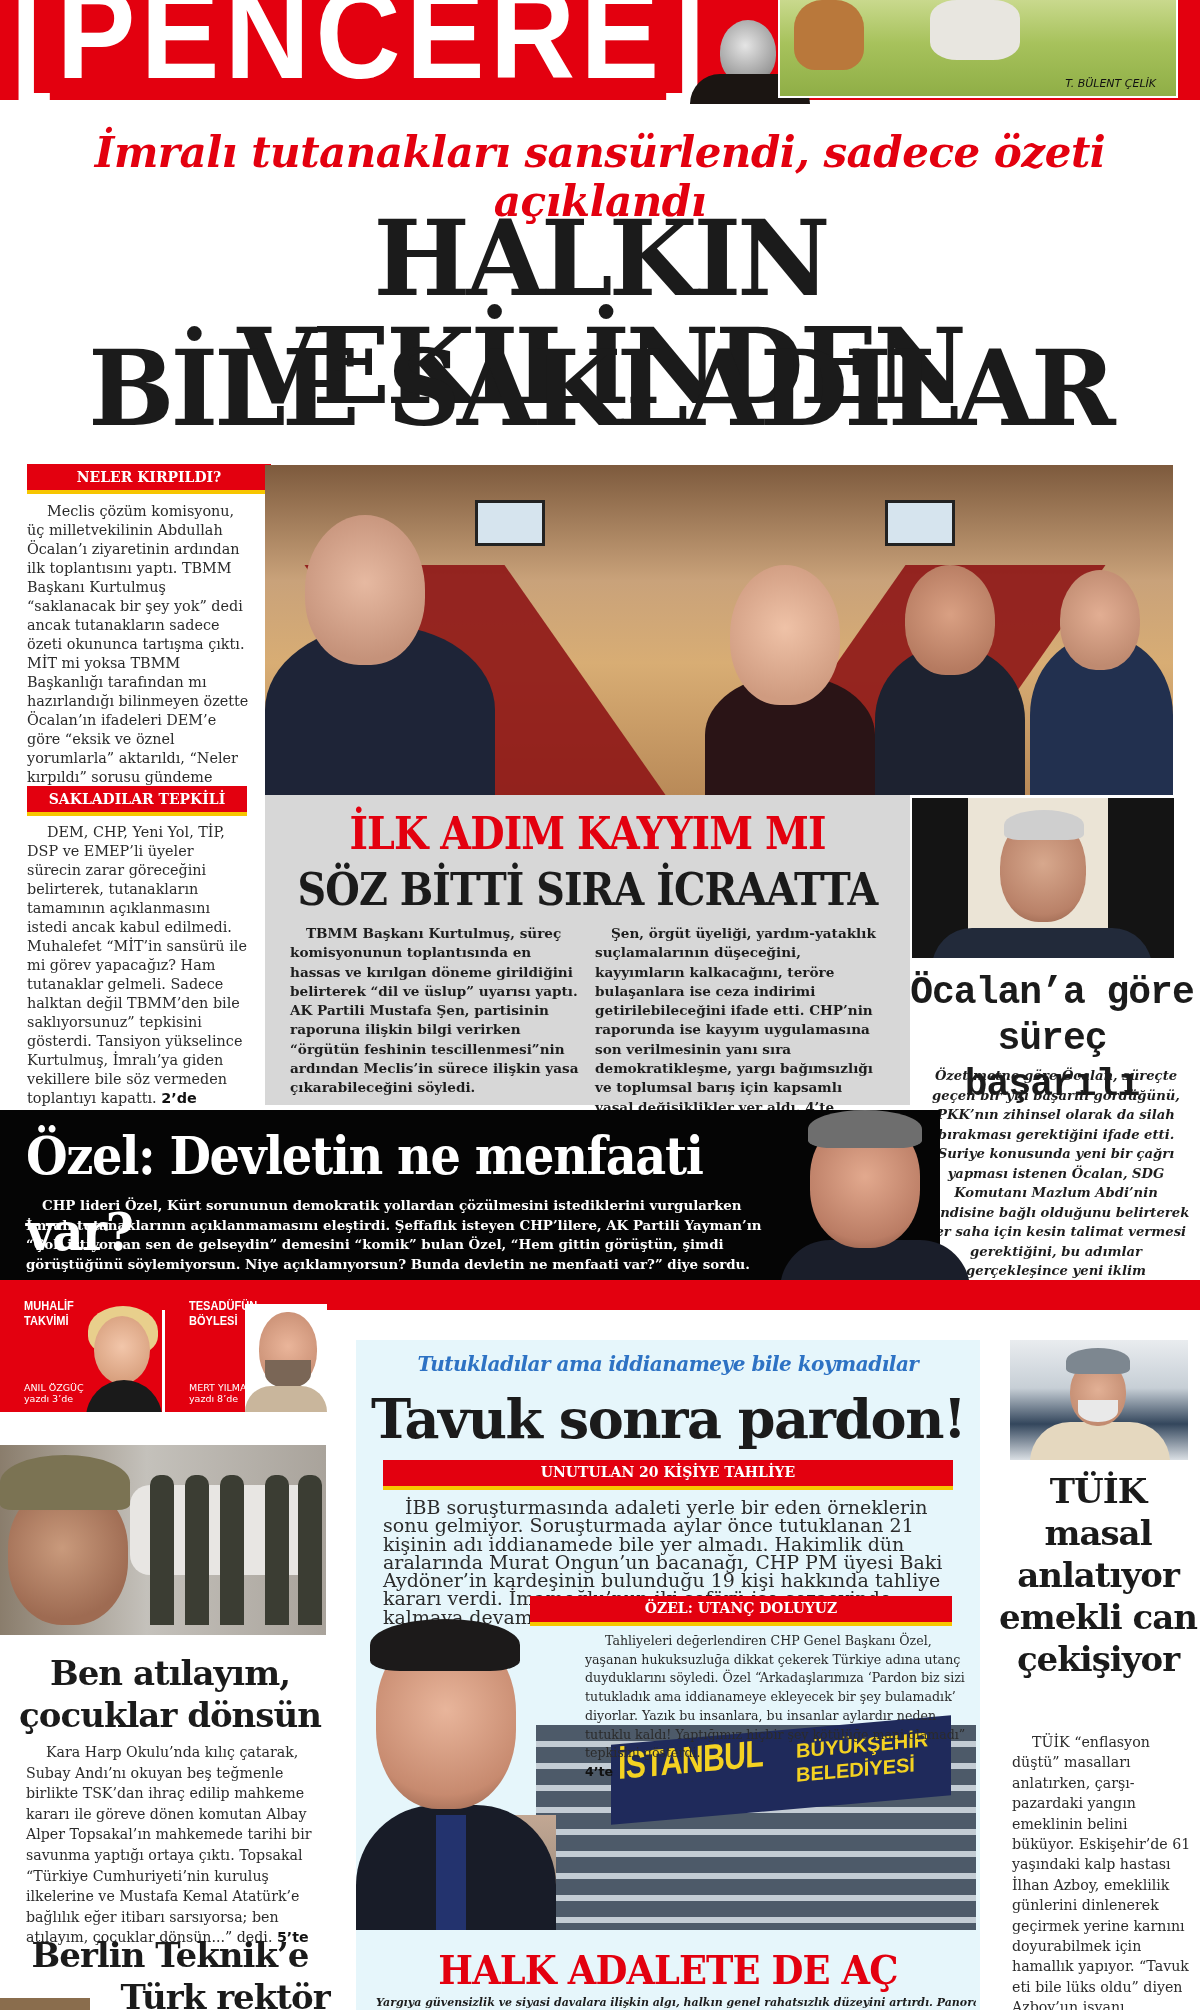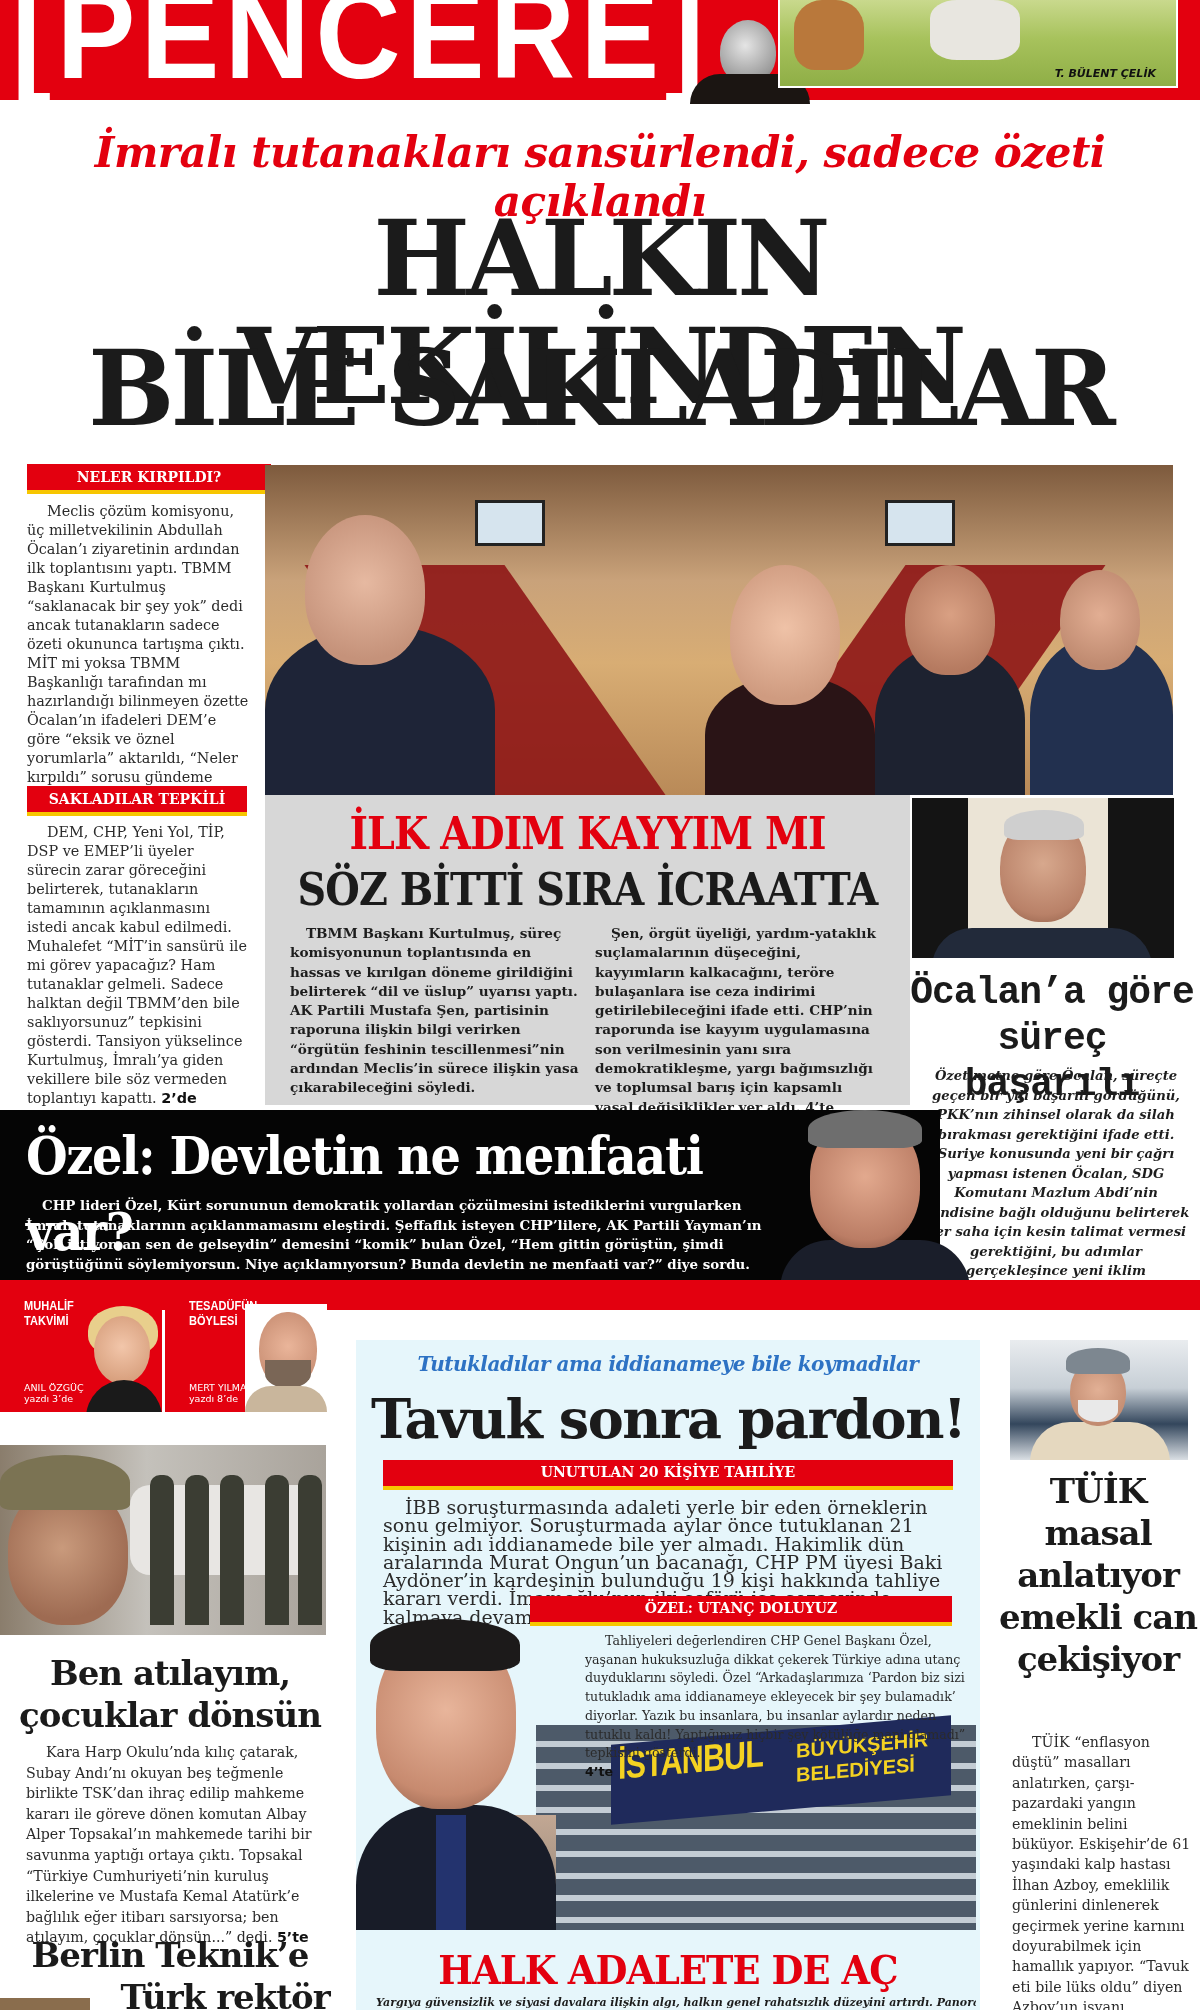--- a/index.html
+++ b/index.html
@@ -3,21 +3,21 @@
 <meta charset="utf-8">
 <style>
   * { box-sizing: border-box; margin: 0; padding: 0; }
   html, body { width: 1200px; height: 2010px; overflow: hidden; background: #ffffff; }
   body { position: relative; font-family: "DejaVu Serif", serif; color: #1a1a1a; }
   .abs { position: absolute; }
 
   
   .masthead { left: 0; top: 0; width: 1200px; height: 100px; background: #e3000f; }
   .logo { left: 12px; top: -30px; font-family: "Liberation Sans", sans-serif; font-weight: 900; font-size: 128px; color: #fff; letter-spacing: 6px; line-height: 128px; transform: scaleX(0.92); transform-origin: left top; }
-  .cartoon { left: 778px; top: 0; width: 400px; height: 88px; background: linear-gradient(180deg,#c9d98d 0%,#a7c25c 45%,#8fae46 100%); border: 2px solid #fff; border-top: none; overflow: hidden; font-weight: bold; }
+  .cartoon { left: 778px; top: 0; width: 400px; height: 98px; background: linear-gradient(180deg,#c9d98d 0%,#a7c25c 45%,#8fae46 100%); border: 2px solid #fff; border-top: none; overflow: hidden; }
   .cartoon .fig1 { position: absolute; left: 14px; top: 0; width: 70px; height: 70px; background: #b9783b; border-radius: 40% 40% 30% 30%; }
   .cartoon .fig2 { position: absolute; left: 150px; top: 0; width: 90px; height: 60px; background: #e8e6e0; border-radius: 30%; }
   .cartoon .sig { position: absolute; right: 20px; bottom: 6px; font-family: "DejaVu Sans", sans-serif; font-style: italic; font-size: 11px; color: #111; }
   .author-head { left: 690px; top: 20px; width: 120px; height: 82px; }
   .author-head .face { position: absolute; left: 30px; top: 0; width: 56px; height: 64px; background: radial-gradient(circle at 45% 40%,#e5e5e5 0%,#9a9a9a 70%,#555 100%); border-radius: 50% 50% 45% 45%; }
   .author-head .body { position: absolute; left: 0; top: 54px; width: 120px; height: 30px; background: #1b1512; border-radius: 60px 60px 0 0; }
 
   
   .kicker { left: 0; top: 128px; width: 1200px; text-align: center; font-family: "DejaVu Serif", serif; font-weight: bold; font-style: italic; color: #e3000f; font-size: 42px; letter-spacing: -0.5px; }
   .main-head { left: 20px; width: 1160px; text-align: center; font-family: "DejaVu Serif", serif; font-weight: 900; font-size: 104px; line-height: 108px; color: #1b1b1b; letter-spacing: -4px; transform: scaleX(0.98); }

